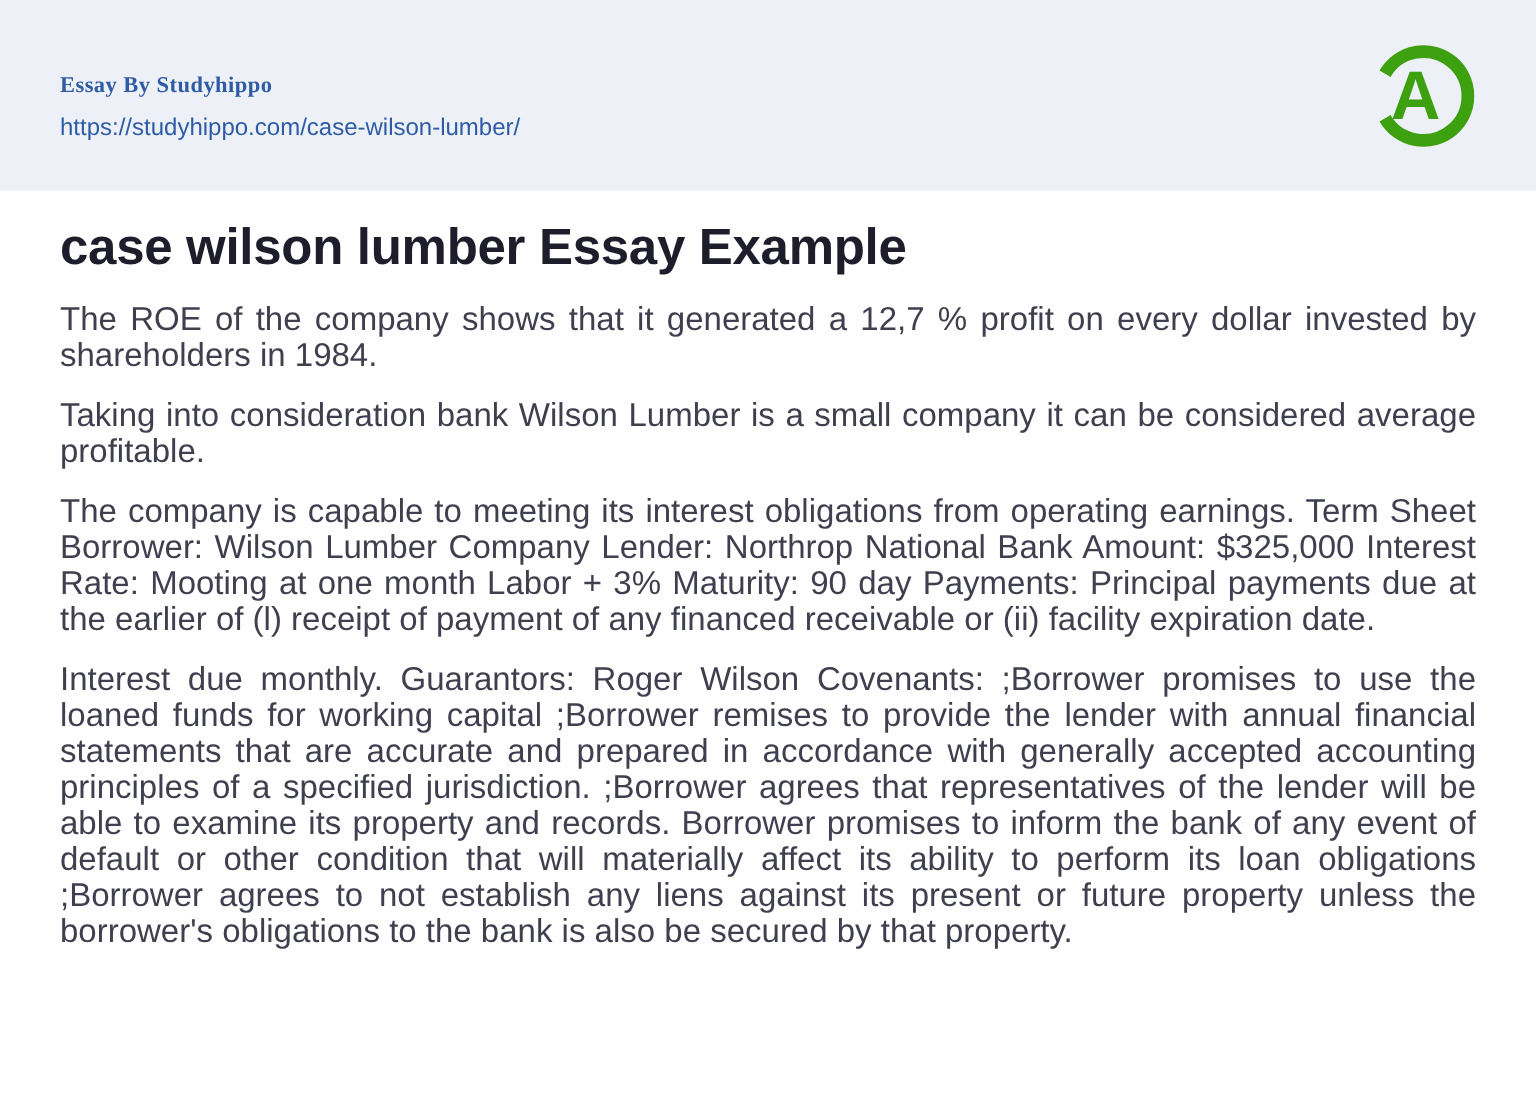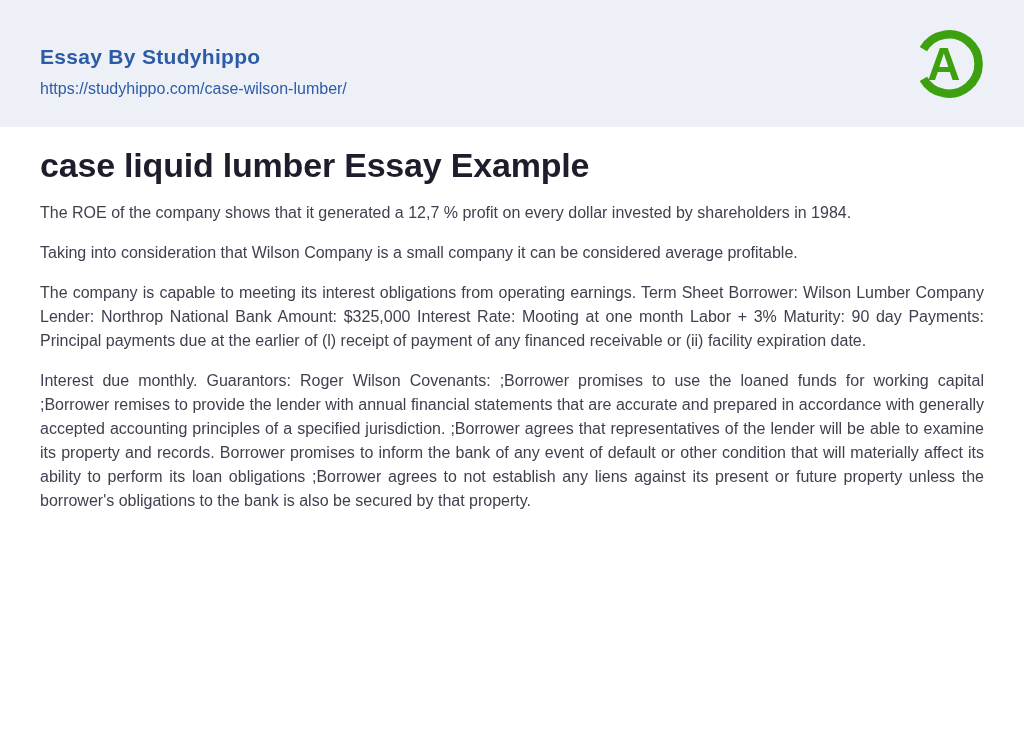--- a/index.html
+++ b/index.html
@@ -23,24 +23,25 @@
     background:var(--header-bg);
     display:flex;
     align-items:center;
     justify-content:space-between;
     padding:0 38px 0 40px;
   }
   .header-text{
     margin-top:16px;
   }
   .site-title{
-    font-size:21px;
+    font-size:15px;
     font-weight:700;
     letter-spacing:0.3px;
     color:var(--accent-blue);
+    font-family:Liberation Serif, serif;
   }
   .site-url{
     margin-top:11px;
     font-size:16px;
     color:var(--accent-blue);
     text-decoration:none;
     display:inline-block;
   }
   .logo{
     width:74px;
@@ -54,21 +55,21 @@
   .page-title{
     margin-top:18px;
     font-size:34px;
     line-height:40px;
     font-weight:800;
     color:var(--title-color);
     letter-spacing:-0.2px;
   }
   .article-body p{
     margin-top:16px;
-    font-size:16px;
+    font-size:22px;
     line-height:24px;
     color:var(--text-color);
     text-align:justify;
   }
 </style>
 </head>
 <body>
 
 <header class="site-header">
   <div class="header-text">
@@ -77,20 +78,20 @@
   </div>
   <div class="logo">
     <svg viewBox="0 0 100 100" aria-hidden="true">
       <path d="M 15.36 30 A 40 40 0 1 1 15.36 70" fill="none" stroke="var(--logo-green)" stroke-width="11.5"></path>
       <text x="43" y="71" text-anchor="middle" font-family="Liberation Sans, sans-serif" font-size="62" font-weight="600" fill="var(--logo-green)">A</text>
     </svg>
   </div>
 </header>
 
 <main>
-  <h1 class="page-title">case liquid lumber Essay Example</h1>
+  <h1 class="page-title">case wilson lumber Essay Example</h1>
   <div class="article-body">
       <p>The ROE of the company shows that it generated a 12,7 % profit on every dollar invested by shareholders in 1984.</p>
-      <p>Taking into consideration that Wilson Company is a small company it can be considered average profitable.</p>
+      <p>Taking into consideration bank Wilson Lumber is a small company it can be considered average profitable.</p>
       <p>The company is capable to meeting its interest obligations from operating earnings. Term Sheet Borrower: Wilson Lumber Company Lender: Northrop National Bank Amount: $325,000 Interest Rate: Mooting at one month Labor + 3% Maturity: 90 day Payments: Principal payments due at the earlier of (l) receipt of payment of any financed receivable or (ii) facility expiration date.</p>
       <p>Interest due monthly. Guarantors: Roger Wilson Covenants: ;Borrower promises to use the loaned funds for working capital ;Borrower remises to provide the lender with annual financial statements that are accurate and prepared in accordance with generally accepted accounting principles of a specified jurisdiction. ;Borrower agrees that representatives of the lender will be able to examine its property and records. Borrower promises to inform the bank of any event of default or other condition that will materially affect its ability to perform its loan obligations ;Borrower agrees to not establish any liens against its present or future property unless the borrower's obligations to the bank is also be secured by that property.</p>
     </div>
 </main>
 
 </body></html>

